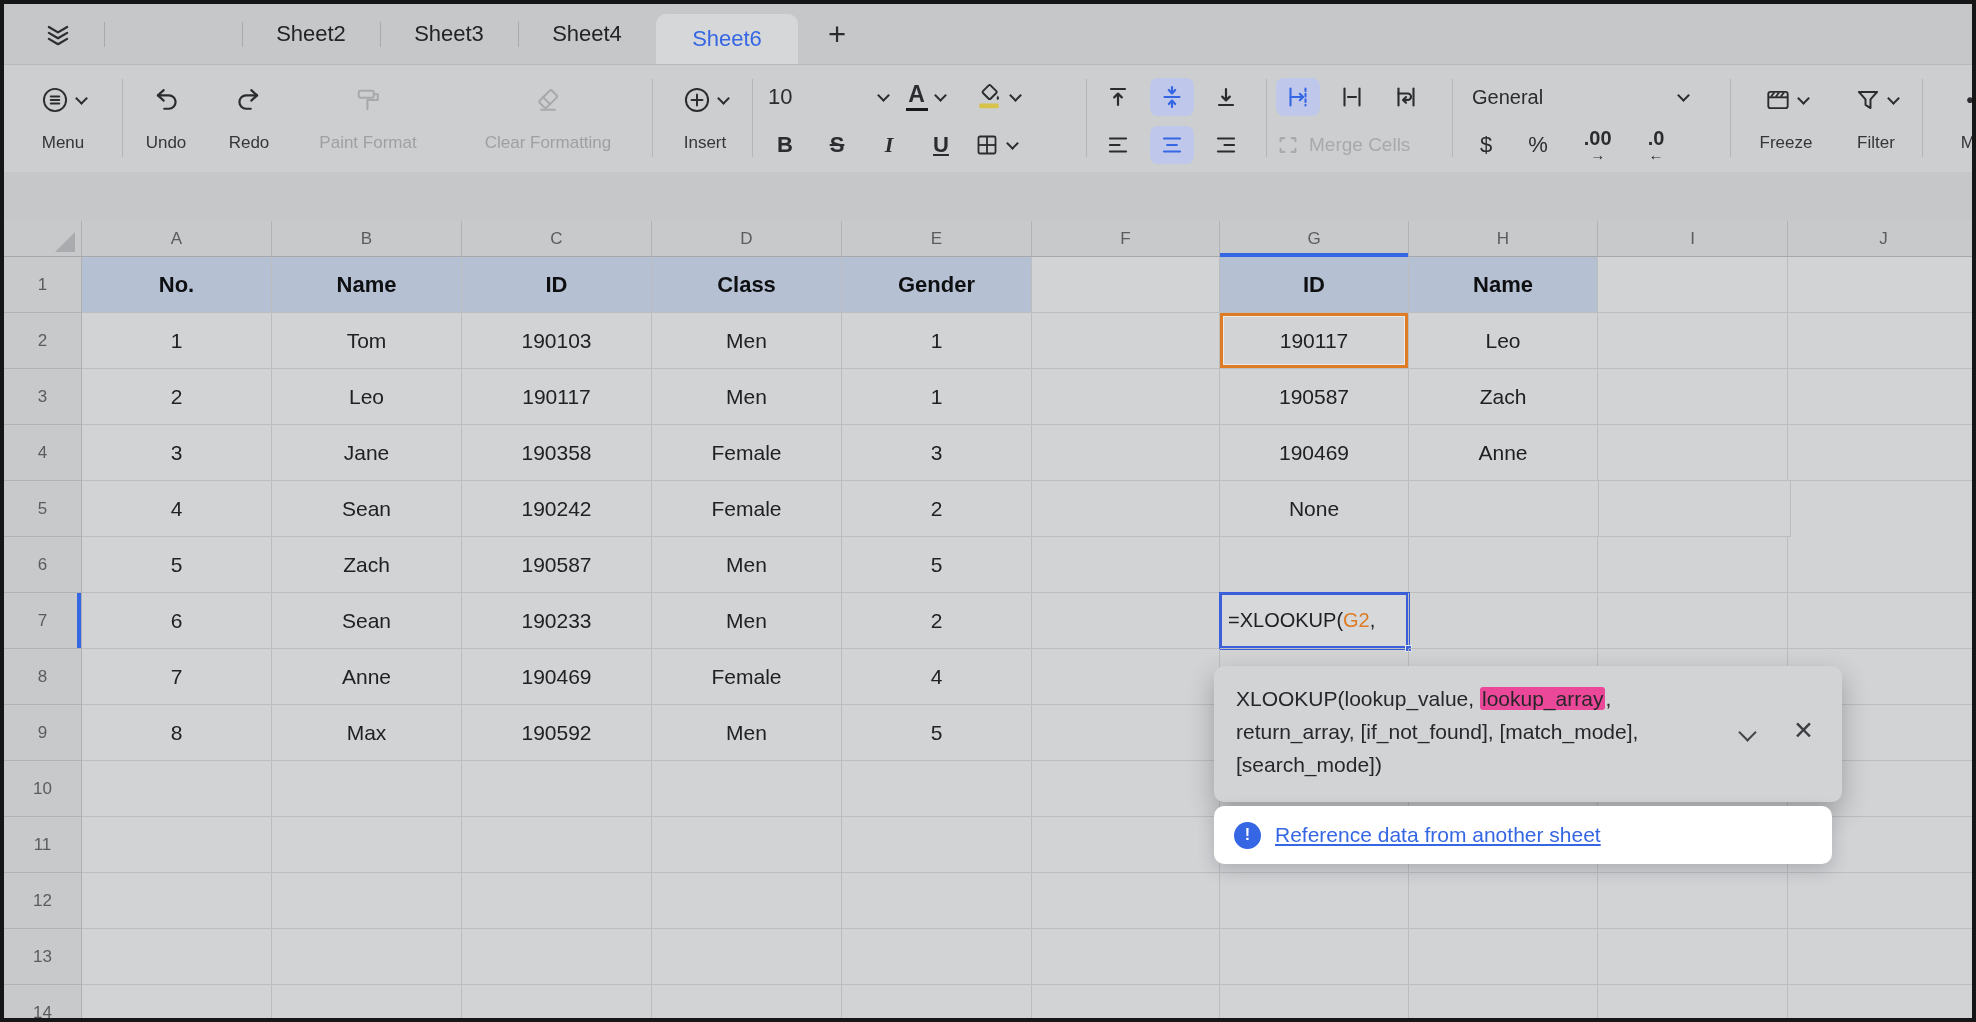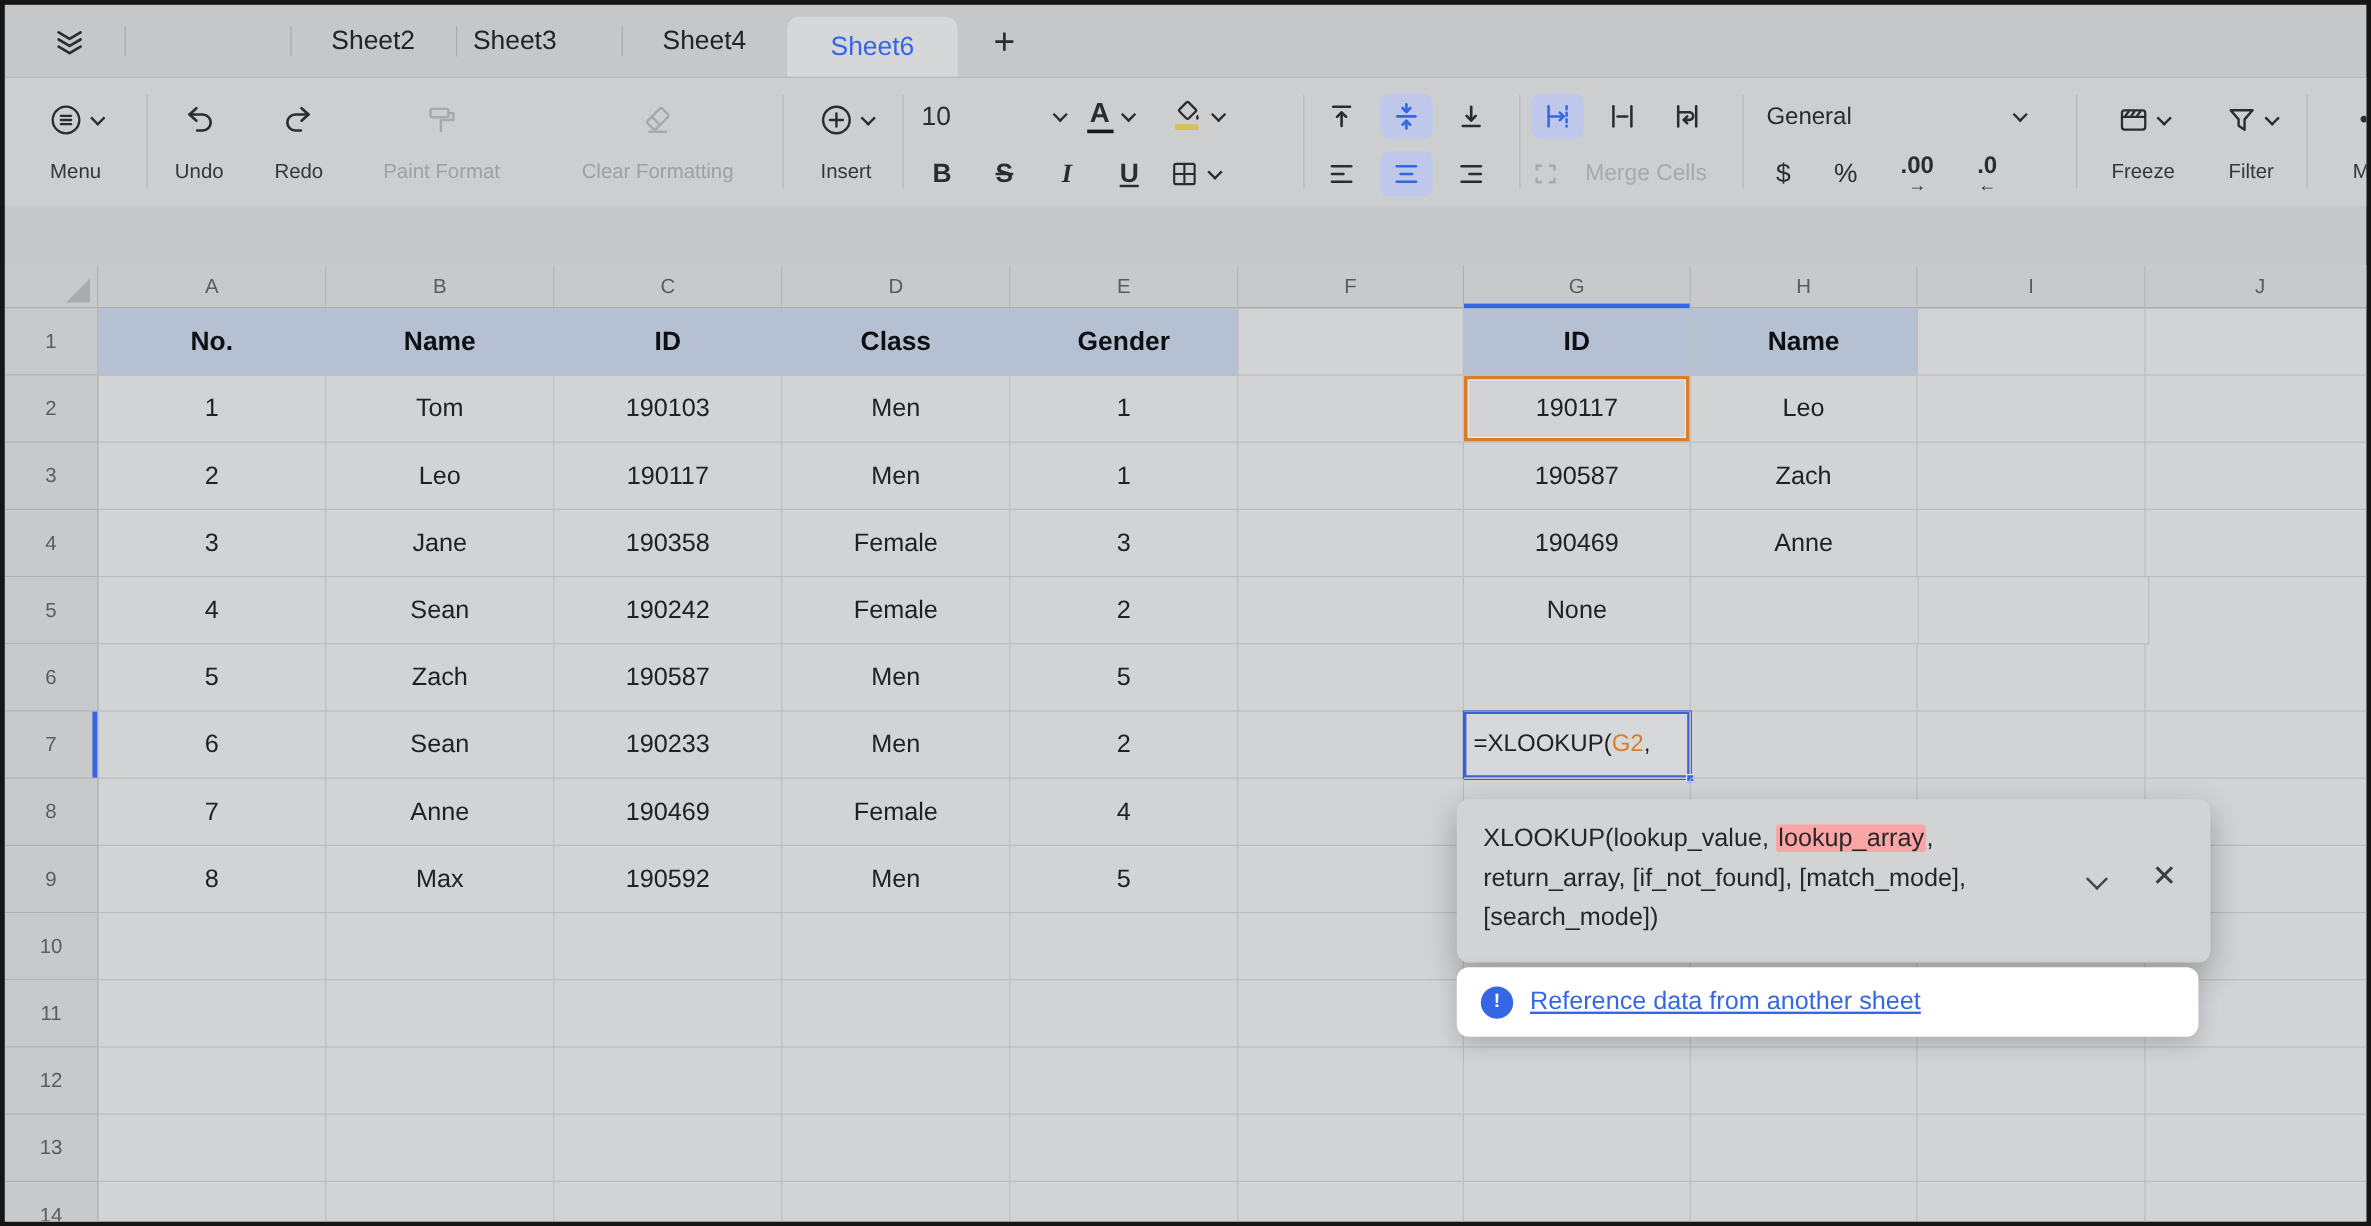--- a/index.html
+++ b/index.html
@@ -39,21 +39,21 @@
   .fmt.b{font-weight:700}
   .fmt.s{text-decoration:line-through;font-weight:600}
   .fmt.i{font-style:italic;font-family:"Liberation Serif","DejaVu Serif",serif;font-weight:600}
   .fmt.u{text-decoration:underline;font-weight:600}
   .numfmt{width:228px;display:flex;align-items:center;justify-content:space-between;font-size:20px;padding:0 6px}
   .decfmt{display:flex;flex-direction:column;align-items:center;line-height:1}
   .decfmt .dtxt{font-size:20px;font-weight:600}
   .decfmt .darr{font-size:15px;margin-top:-1px}
   .dollar,.pct{font-size:22px;font-weight:500}
   .dots{font-size:20px;font-weight:700;letter-spacing:2px}
-  .mergerow{display:flex;align-items:center;gap:21px;color:#a8a9ab;font-size:19px}
+  .mergerow{display:flex;align-items:center;gap:9px;color:#a8a9ab;font-size:19px}
 
   
   .fbar{position:absolute;left:0;top:168px;right:0;height:49px;background:#dadbdd;border-top:1px solid #aeafb1;border-bottom:1px solid #a7a8aa;display:flex;align-items:center}
   .namebox{width:84px;text-align:center;font-size:20px;color:#2f3033}
   .fdiv{width:1px;height:100%;background:#bbbcbe}
   .ftext{padding-left:14px;font-size:22px;color:#1e1f22;white-space:nowrap}
   .fref{color:var(--orange)}
 
   
   .grid{position:absolute;left:0;top:217px;right:0;bottom:0;background:var(--cell-bg);overflow:hidden}
@@ -68,21 +68,21 @@
   .rhcell.sel::after{content:"";position:absolute;right:0;top:0;bottom:0;width:4px;background:var(--blue)}
   .gcell{flex:none;border-right:1px solid var(--line);border-bottom:1px solid var(--line);display:flex;align-items:center;justify-content:center;font-size:21px;color:#202124;position:relative}
   .gcell.th{background:#b6c0d3;font-weight:700;font-size:22px;color:#0e0f11}
   .gcell.ref{box-shadow:inset 0 0 0 3px var(--orange), inset 0 0 0 4px rgba(255,255,255,.55)}
   .gcell.edit{justify-content:flex-start;padding-left:8px;font-size:20px;background:#d7d8da;box-shadow:inset 0 0 0 2px #3b5fd9, 0 0 0 1px #3b5fd9;white-space:nowrap}
   .gcell.edit .handle{position:absolute;right:-4px;bottom:-4px;width:7px;height:7px;background:#3b5fd9;border:1px solid #e8e9eb}
 
   
   .fn-tip{position:absolute;left:1210px;top:662px;width:628px;height:136px;background:#d2d3d5;border-radius:10px;box-shadow:0 10px 26px rgba(30,32,38,.30);padding:16px 22px;z-index:5}
   .fn-text{width:472px;font-size:21px;line-height:33px;color:#26272b}
-  .hl{background:#fca5a5;border-radius:3px;padding:0 2px}
+  .hl{background:#ec4899;border-radius:3px;padding:0 2px}
   .tip-chev{position:absolute;right:88px;top:60px;width:13px;height:13px;border-right:2.4px solid #45464a;border-bottom:2.4px solid #45464a;transform:rotate(45deg)}
   .tip-close{position:absolute;right:28px;top:52px;font-size:25px;color:#3c3d40;line-height:1}
 
   
   .hint{position:absolute;left:1210px;top:802px;width:618px;height:58px;background:#ffffff;border-radius:10px;box-shadow:0 6px 18px rgba(30,32,38,.20);display:flex;align-items:center;padding:0 20px;gap:14px;z-index:5}
   .info{width:27px;height:27px;border-radius:50%;background:var(--blue);color:#fff;font-weight:700;font-size:16px;display:flex;align-items:center;justify-content:center;flex:none}
   .hintlink{font-size:21px;color:var(--blue);text-decoration:underline;cursor:pointer}
 
   svg{display:block}
   svg *{vector-effect:non-scaling-stroke}
@@ -98,21 +98,21 @@
         <path d="M4.5 6.5 L13 11.5 L21.5 6.5"></path>
           <path d="M4.5 12 L13 17 L21.5 12"></path>
           <path d="M4.5 17.5 L13 22.5 L21.5 17.5"></path>
       </svg>
     </div>
     <i class="tabdiv" style="left:100px"></i>
     <i class="tabdiv" style="left:238px"></i>
     <i class="tabdiv" style="left:376px"></i>
     <i class="tabdiv" style="left:514px"></i>
     <div class="tab" style="left:238px">Sheet2</div>
-    <div class="tab" style="left:356px">Sheet3</div>
+    <div class="tab" style="left:376px">Sheet3</div>
     <div class="tab" style="left:514px">Sheet4</div>
     <div class="tab active" style="left:652px">Sheet6</div>
     <div class="addtab">+</div>
   </div>
 
   <div class="toolbar">
 
     <div class="tg" style="left:8px;width:102px">
       <div class="r1">
         <svg width="30" height="30" viewBox="0 0 26 26" fill="none" stroke="currentColor" stroke-width="1.9" stroke-linecap="round">

